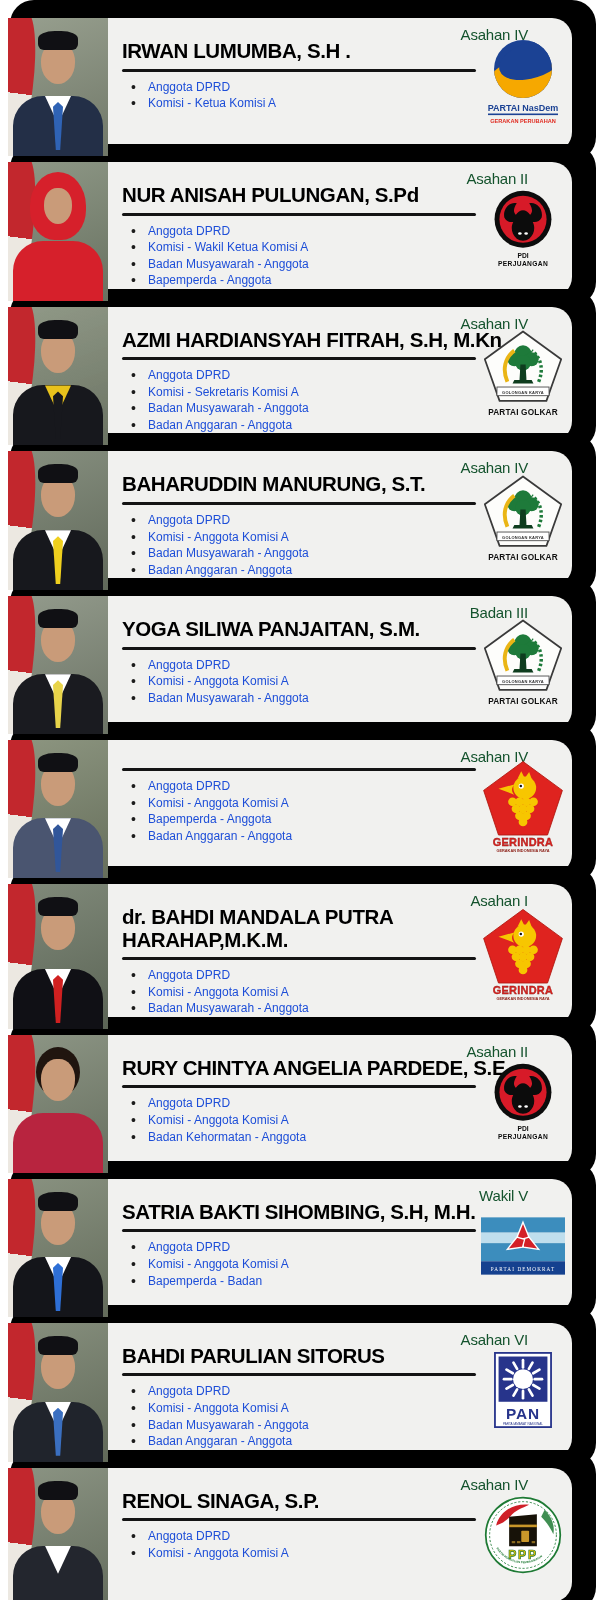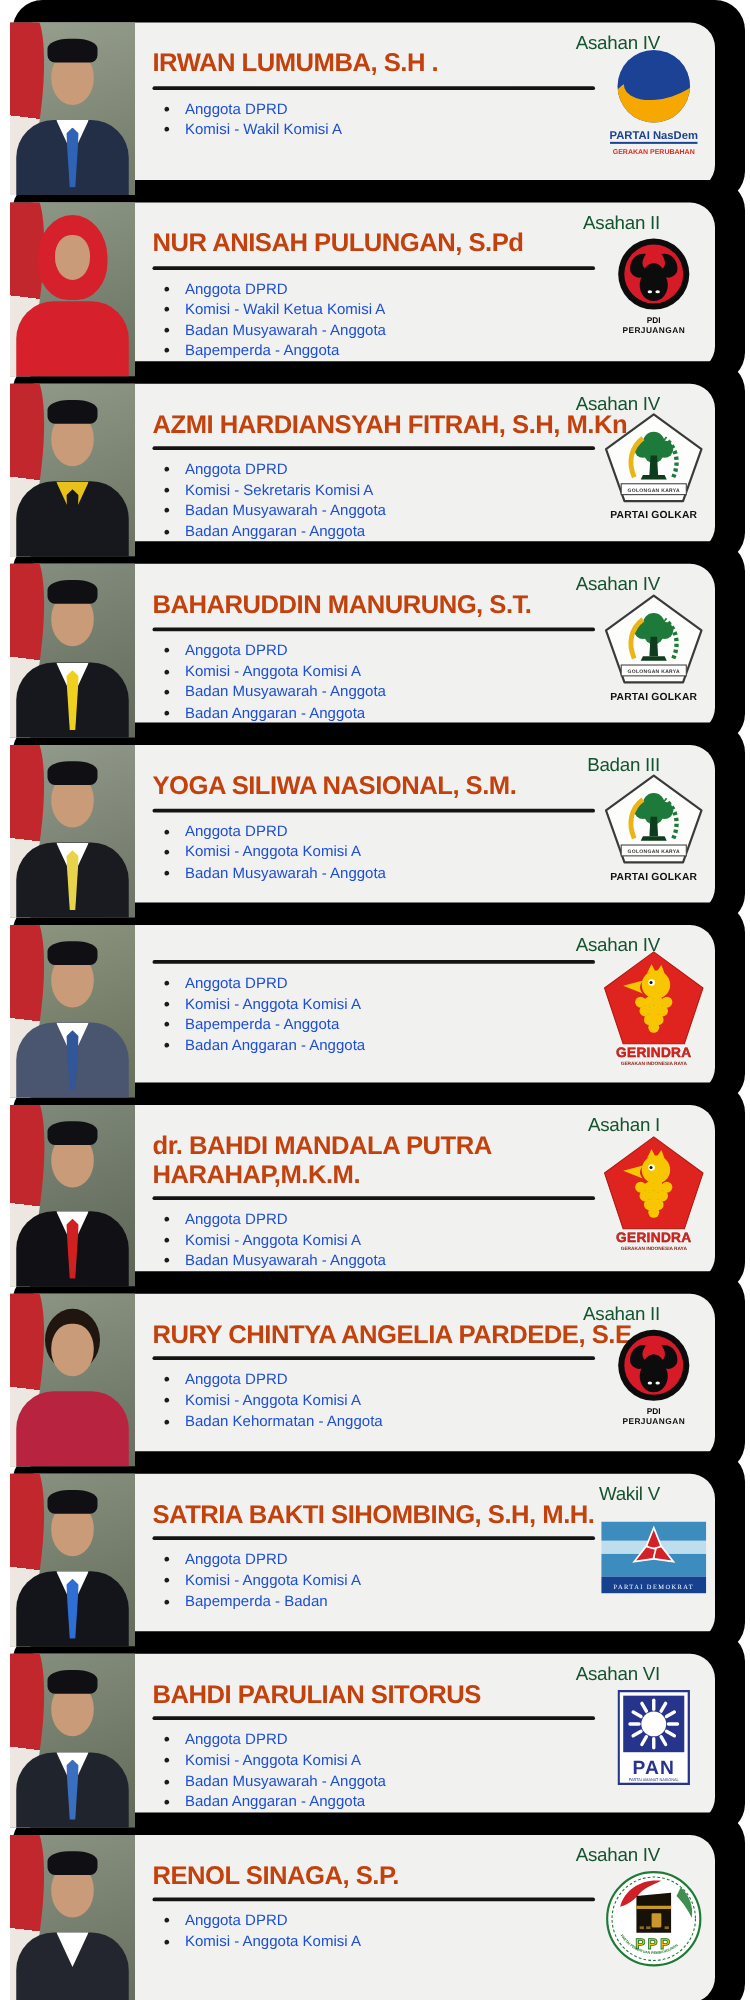--- a/index.html
+++ b/index.html
@@ -52,21 +52,21 @@
   .style-female .p-hair{display:block}
   .style-hijab .p-body,.style-female .p-body{background:var(--dress,#b8243f)}
   .style-hijab .p-face{top:26px;width:28px;height:36px}
   
   .badge{
     position:absolute;top:8px;right:44px;z-index:3;
     font-size:15px;font-weight:400;color:#14532d;letter-spacing:-.2px;
   }
   .content{position:relative;z-index:3;padding:22px 96px 8px 114px}
   .name{margin:0;font-size:20.5px;line-height:1.1;font-weight:800;
-    color:#c2410c;letter-spacing:-.4px;white-space:nowrap}
+    color:#000000;letter-spacing:-.4px;white-space:nowrap}
   .name .nline{display:block}
   .rule{height:3px;background:#141414;margin:6px 0 7px;width:100%;max-width:362px;border-radius:2px}
   .roles{margin:0;padding:0;list-style:none;font-size:12px;line-height:1.38;color:#1d4ed8}
   .roles li{position:relative;padding-left:26px}
   .roles li::before{content:"\2022";position:absolute;left:9px;top:-1px;font-size:14px;color:#1c1c1c}
   
   .logo{position:absolute;right:6px;top:50%;transform:translateY(-50%);
     width:86px;display:flex;justify-content:center;align-items:center;z-index:3}
   .logo svg{display:block}
 </style>
@@ -88,21 +88,21 @@
       </div>
       <div class="badge">Asahan IV</div>
       <div class="content">
         <h2 class="name">
           <span class="nline">IRWAN LUMUMBA, S.H .</span>
 
         </h2>
         <div class="rule"></div>
         <ul class="roles">
             <li>Anggota DPRD</li>
-            <li>Komisi - Wakil Komisi A</li>
+            <li>Komisi - Ketua Komisi A</li>
           </ul>
       </div>
       <div class="logo">
   <svg width="84" height="94" viewBox="0 0 84 94">
     <defs>
               <clipPath id="nasc0">
                 <circle cx="42" cy="31" r="29"></circle>
               </clipPath>
             </defs>
     <circle cx="42" cy="31" r="29" fill="#1b4294"></circle>
@@ -255,21 +255,21 @@
 
         <span class="p-cap"></span>
         <span class="p-face"></span>
         <span class="p-body"></span>
         <span class="p-shirt"></span>
         <span class="p-tie"></span>
       </div>
       <div class="badge">Badan III</div>
       <div class="content">
         <h2 class="name">
-          <span class="nline">YOGA SILIWA NASIONAL, S.M.</span>
+          <span class="nline">YOGA SILIWA PANJAITAN, S.M.</span>
 
         </h2>
         <div class="rule"></div>
         <ul class="roles">
             <li>Anggota DPRD</li>
             <li>Komisi - Anggota Komisi A</li>
             <li>Badan Musyawarah - Anggota</li>
           </ul>
       </div>
       <div class="logo">

